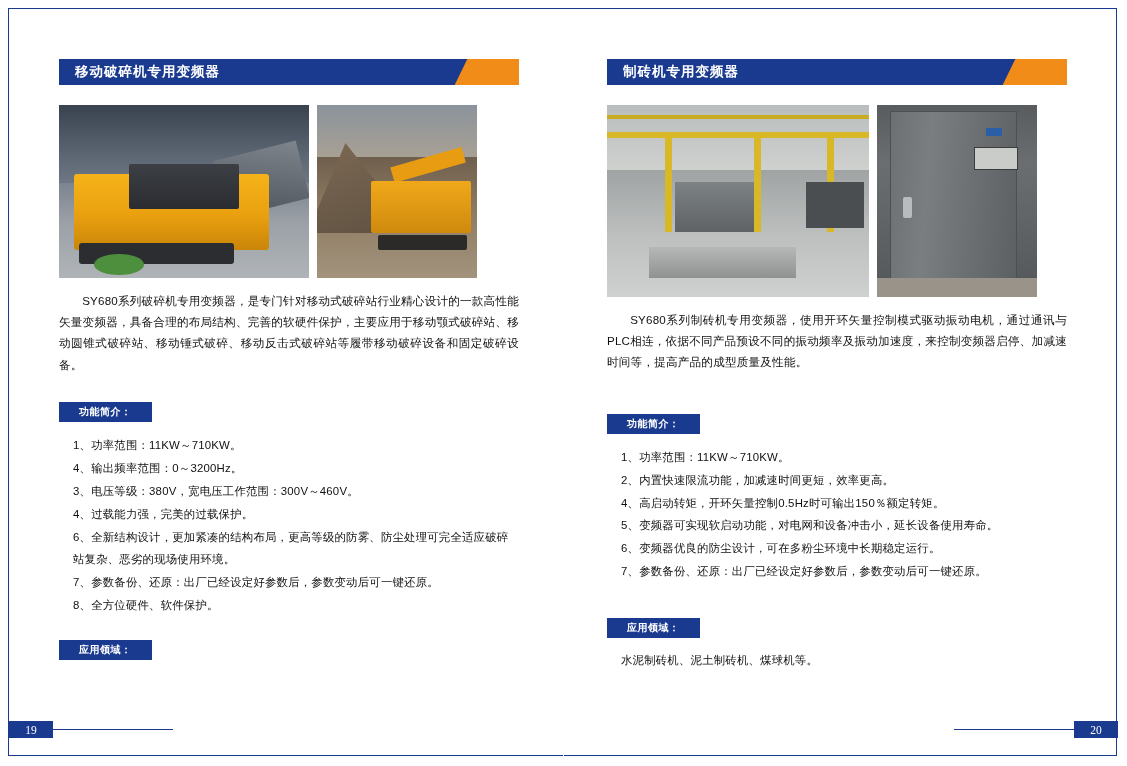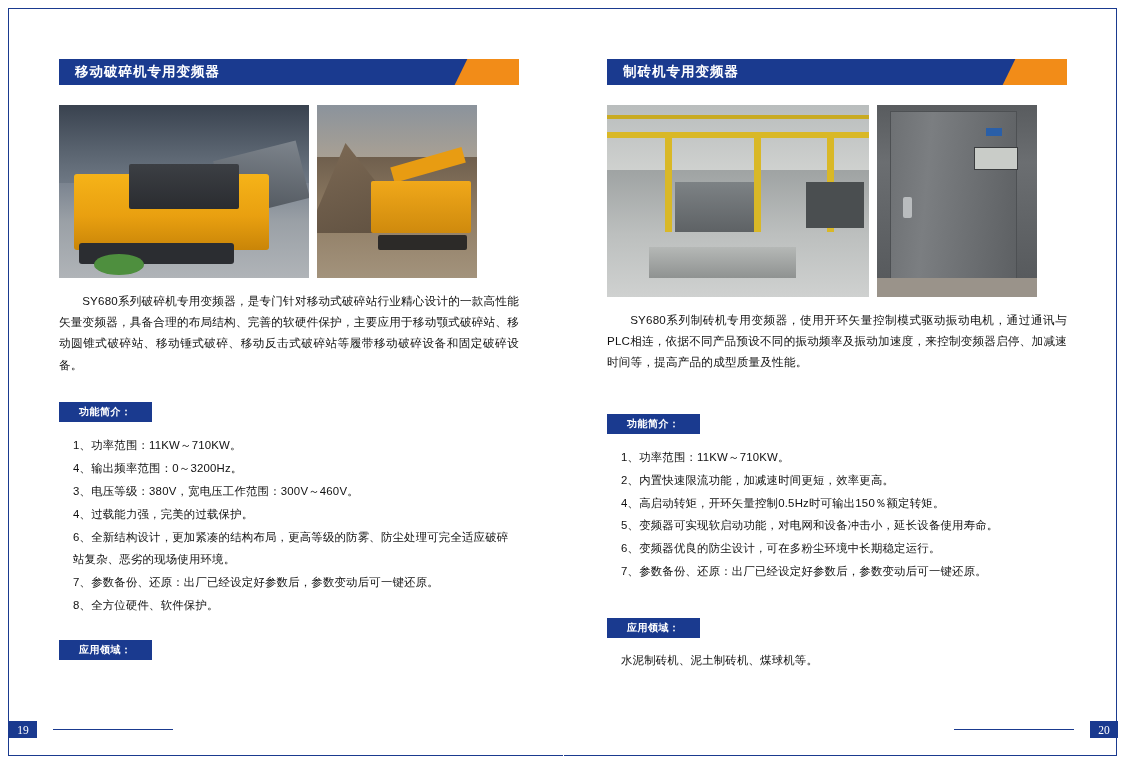--- a/index.html
+++ b/index.html
@@ -277,21 +277,21 @@
     font-size: 11.4px;
     line-height: 1.85;
     color: #111;
     letter-spacing: 0.2px;
   }
 
   
   .folio {
     position: absolute;
     bottom: 28px;
-    width: 28px;
+    width: 44px;
     height: 17px;
     background: #1a3a8f;
     color: #ffffff;
     font-size: 11.5px;
     display: flex;
     align-items: center;
     justify-content: center;
     font-family: "Liberation Serif", serif;
   }
   .folio.left { left: 9px; }

